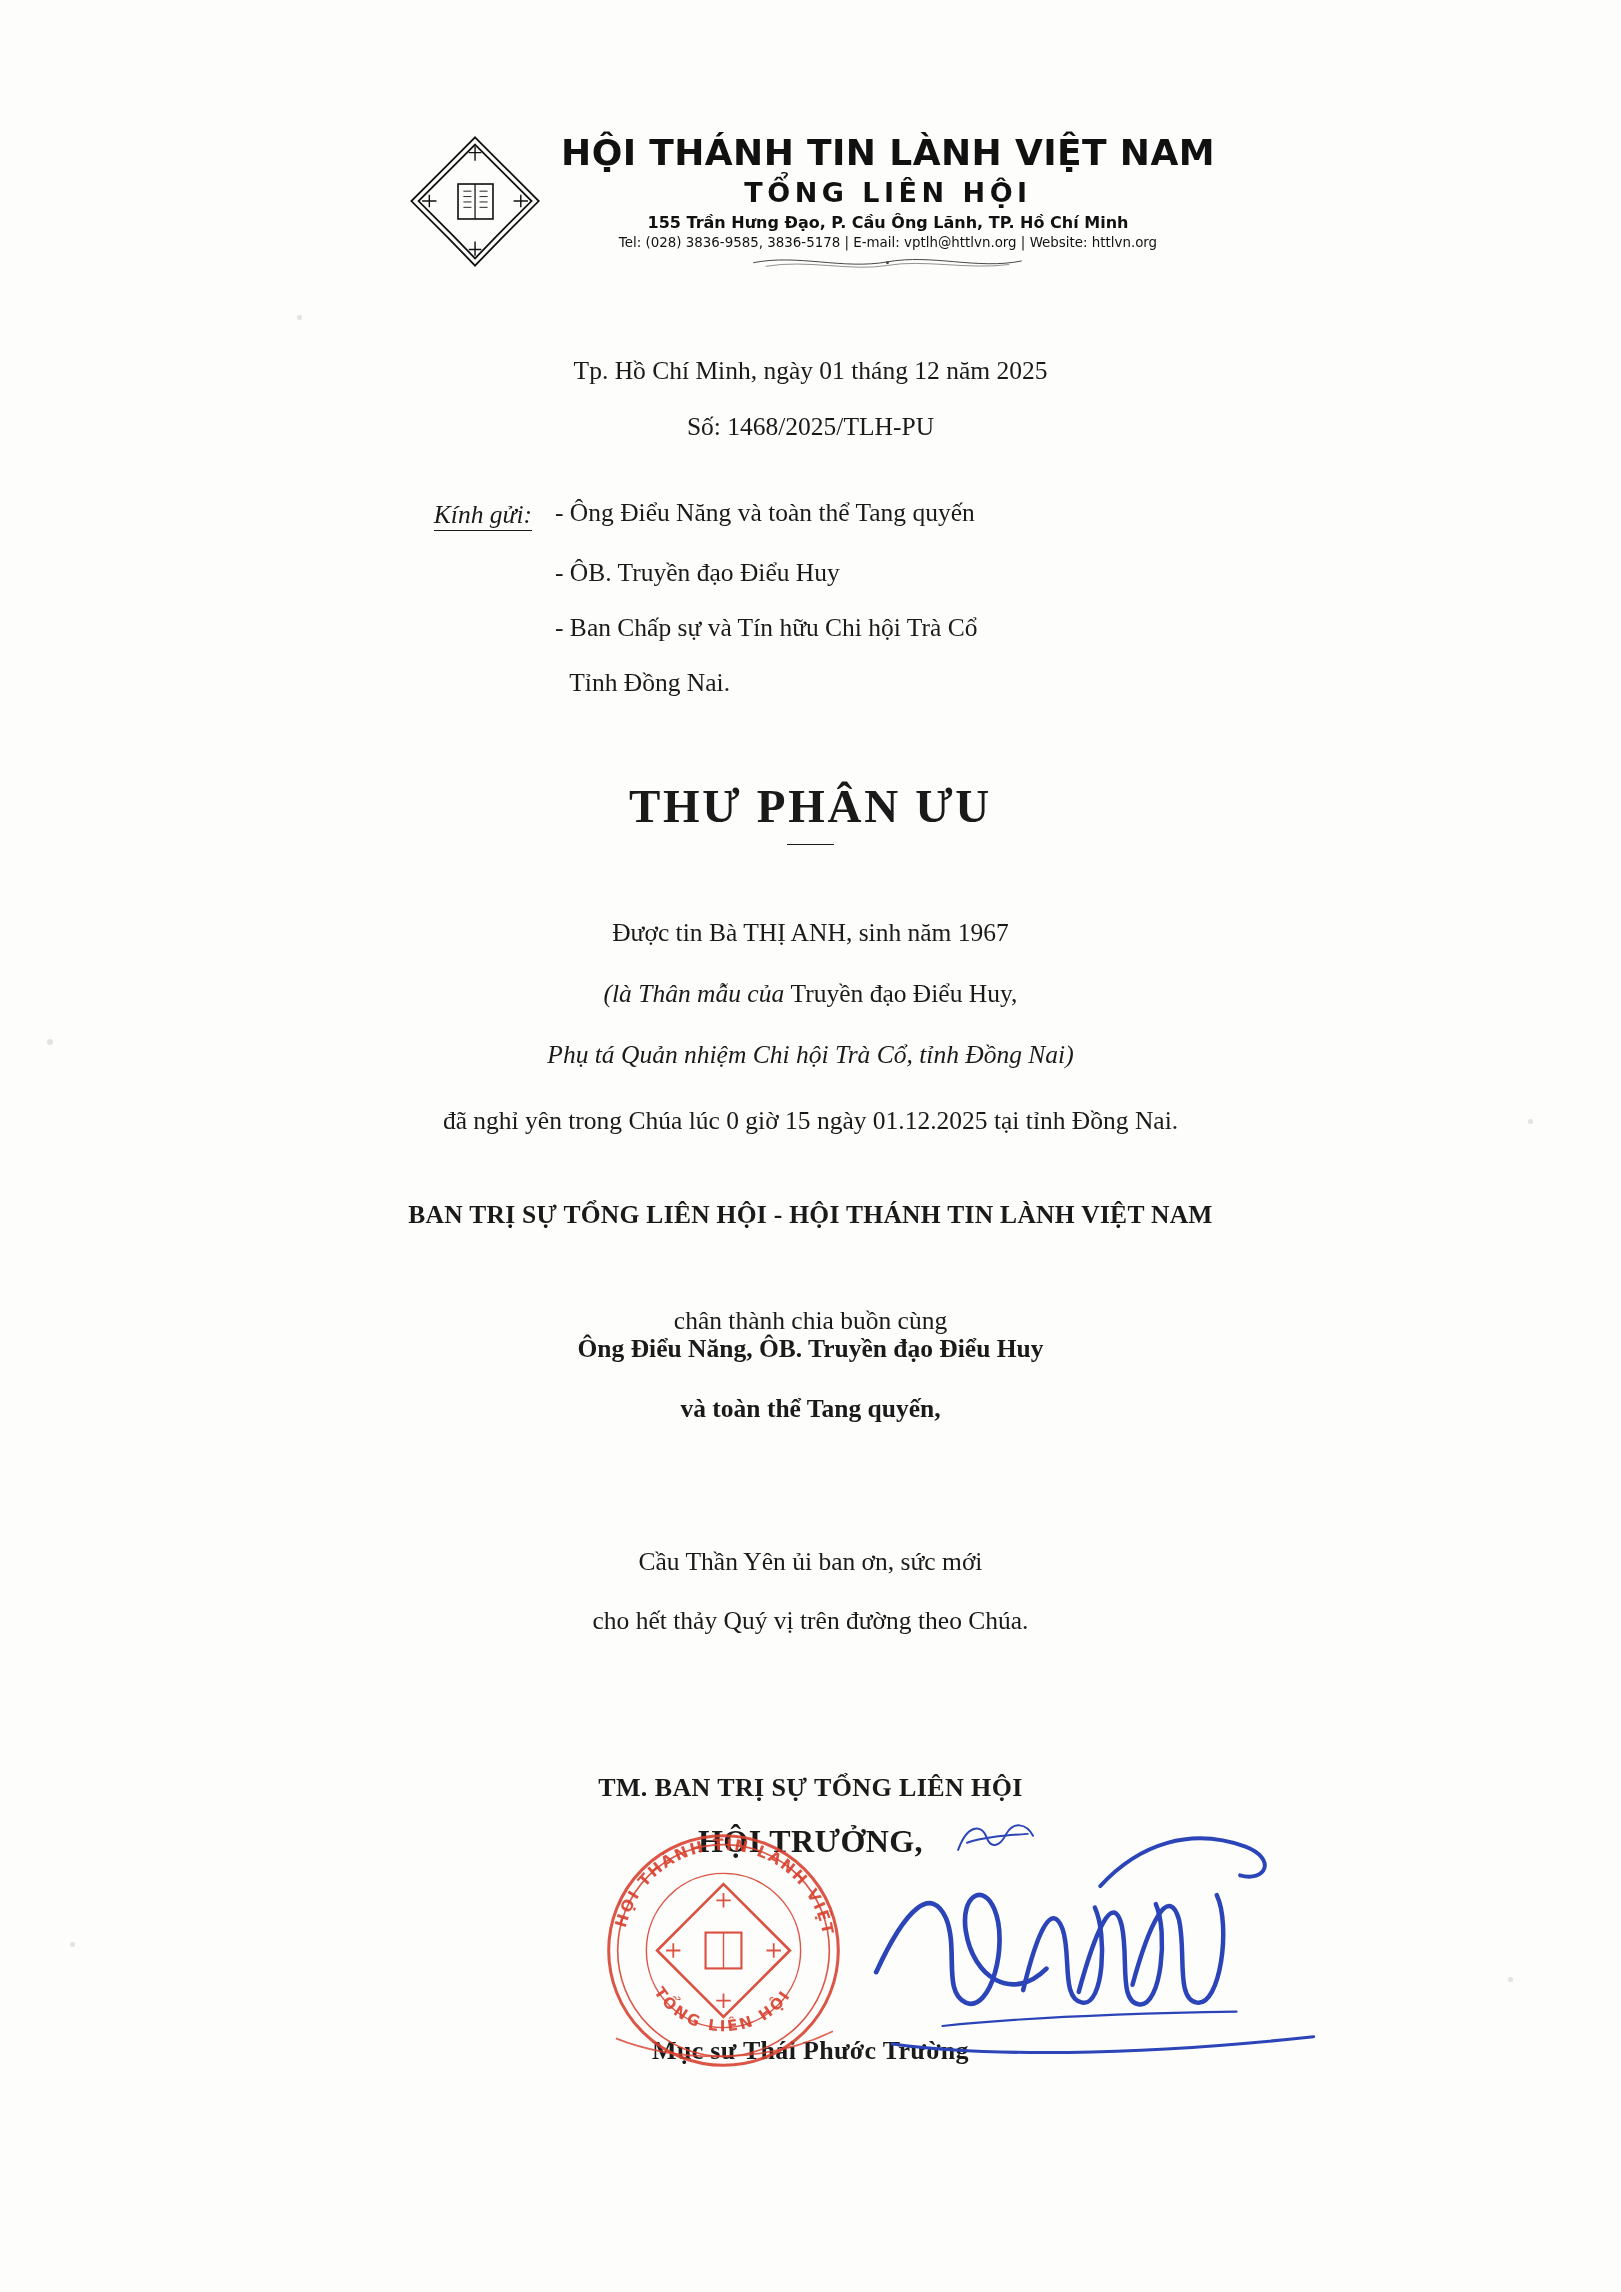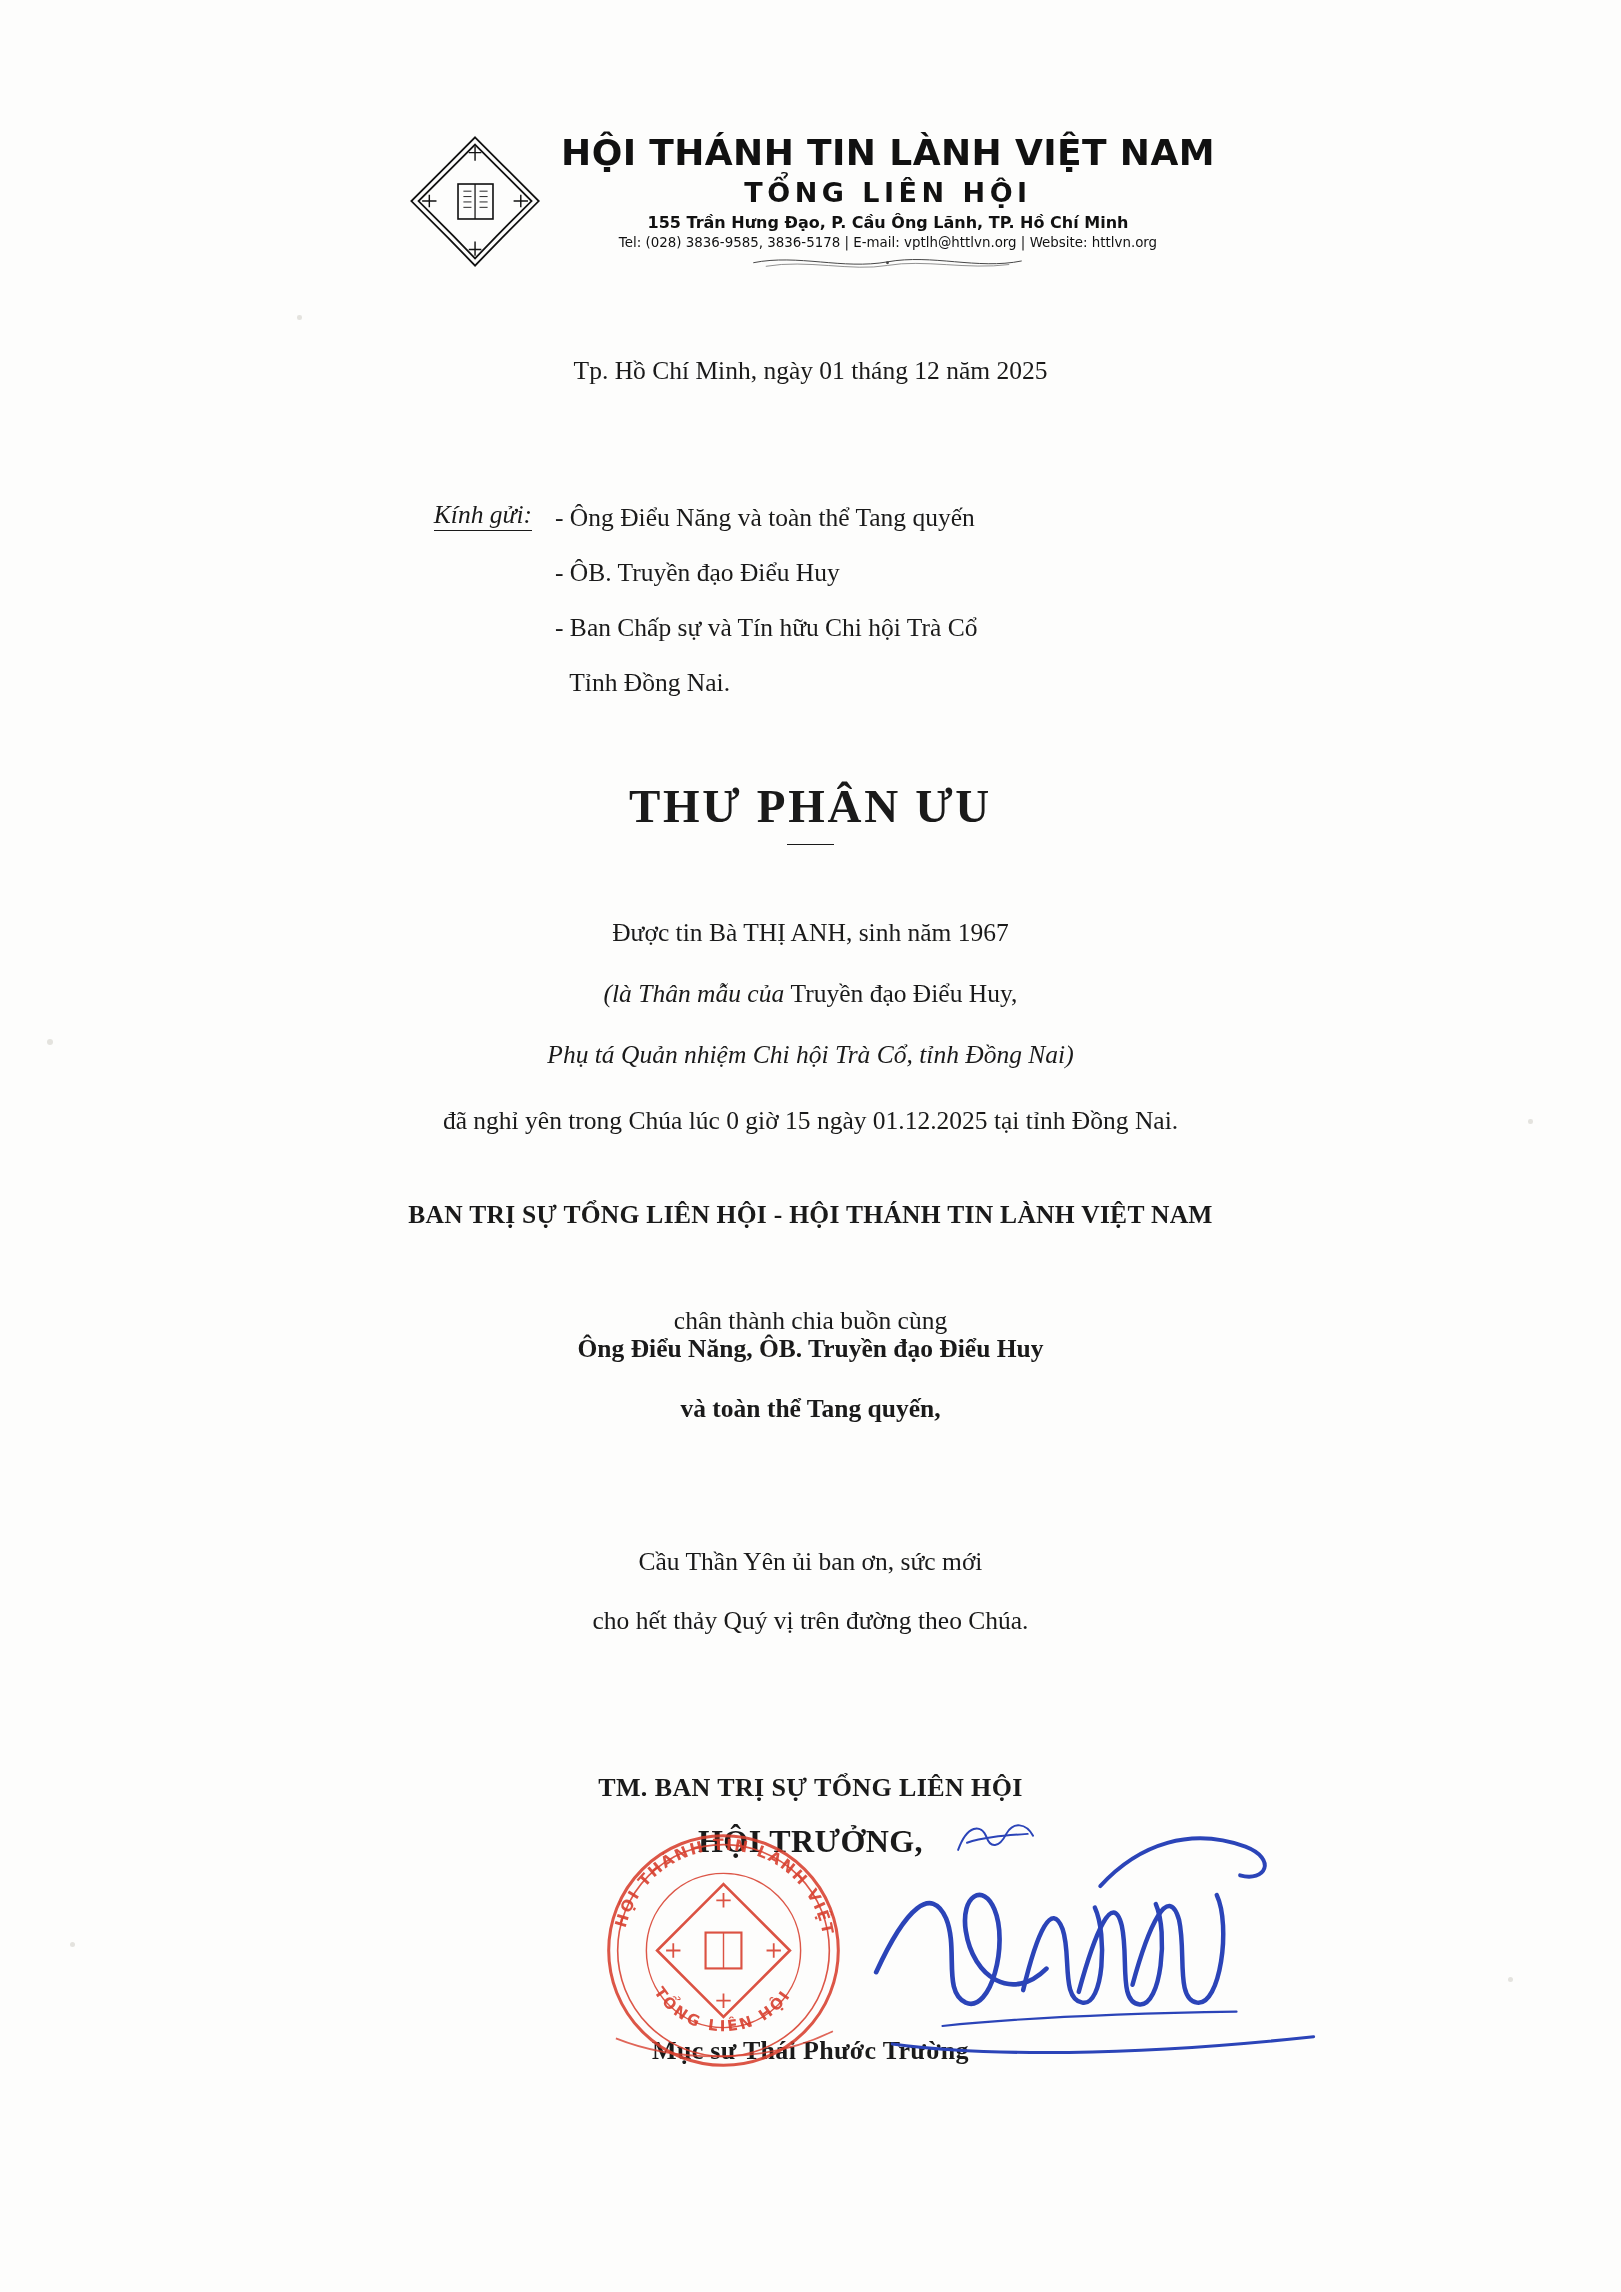--- a/index.html
+++ b/index.html
@@ -108,21 +108,21 @@
   }
 
   .recipients {
     position: absolute;
     top: 500px;
     left: 0;
     width: 100%;
   }
   .recip-row {
     display: flex;
-    align-items: flex-end;
+    align-items: flex-start;
   }
   .recip-label {
     width: 555px;
     text-align: right;
     padding-right: 23px;
     font-style: italic;
     font-size: 25.5px;
     box-sizing: border-box;
   }
   .recip-label span {
@@ -269,20 +269,21 @@
             <path d="M10 12 C60 2, 110 20, 160 11 C210 2, 260 20, 310 10" fill="none" stroke="#444" stroke-width="1.1"></path>
             <path d="M24 16 C70 8, 120 22, 160 15 C200 8, 250 20, 296 14" fill="none" stroke="#666" stroke-width="0.8"></path>
             <circle cx="160" cy="12" r="1.6" fill="#444"></circle>
           </svg>
         </div>
       </div>
     </div>
   </div>
 
   <div class="place-date">Tp. Hồ Chí Minh, ngày 01 tháng 12 năm 2025</div>
+  <div class="doc-number">Số: 1468/2025/TLH-PU</div>
 
   <div class="recipients">
     <div class="recip-row">
       <div class="recip-label">
         <span>Kính gửi:</span>
       </div>
       <div class="recip-line">- Ông Điểu Năng và toàn thể Tang quyến</div>
     </div>
     <div class="recip-row">
       <div class="recip-label"></div>

